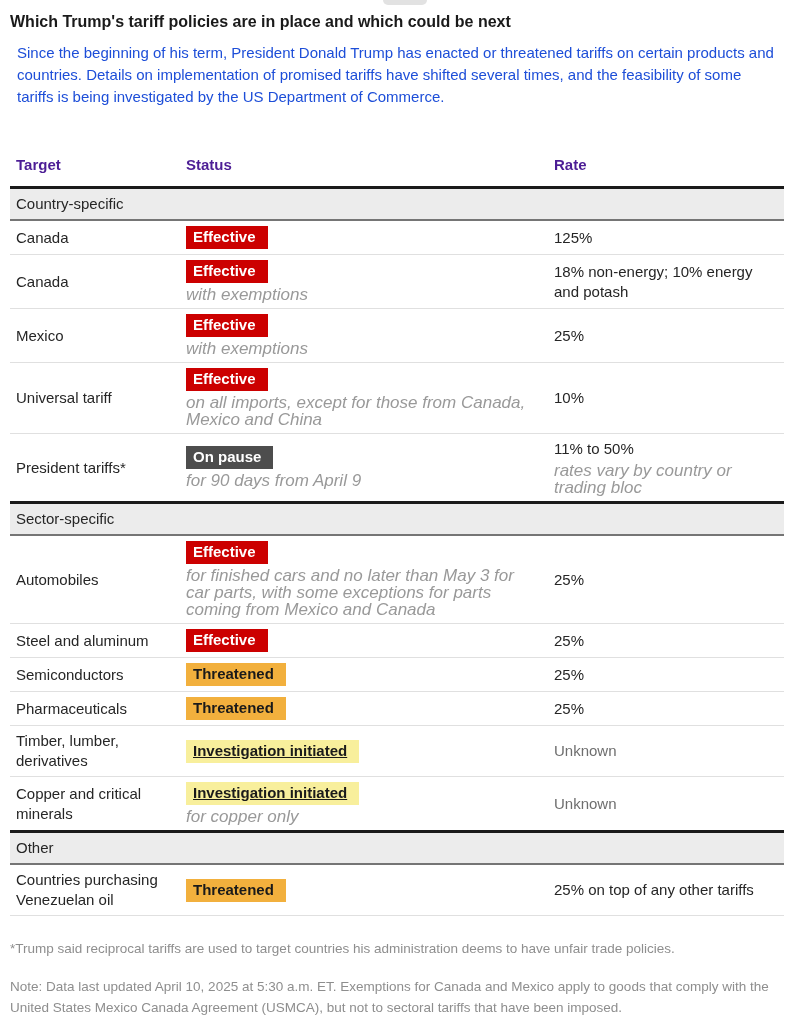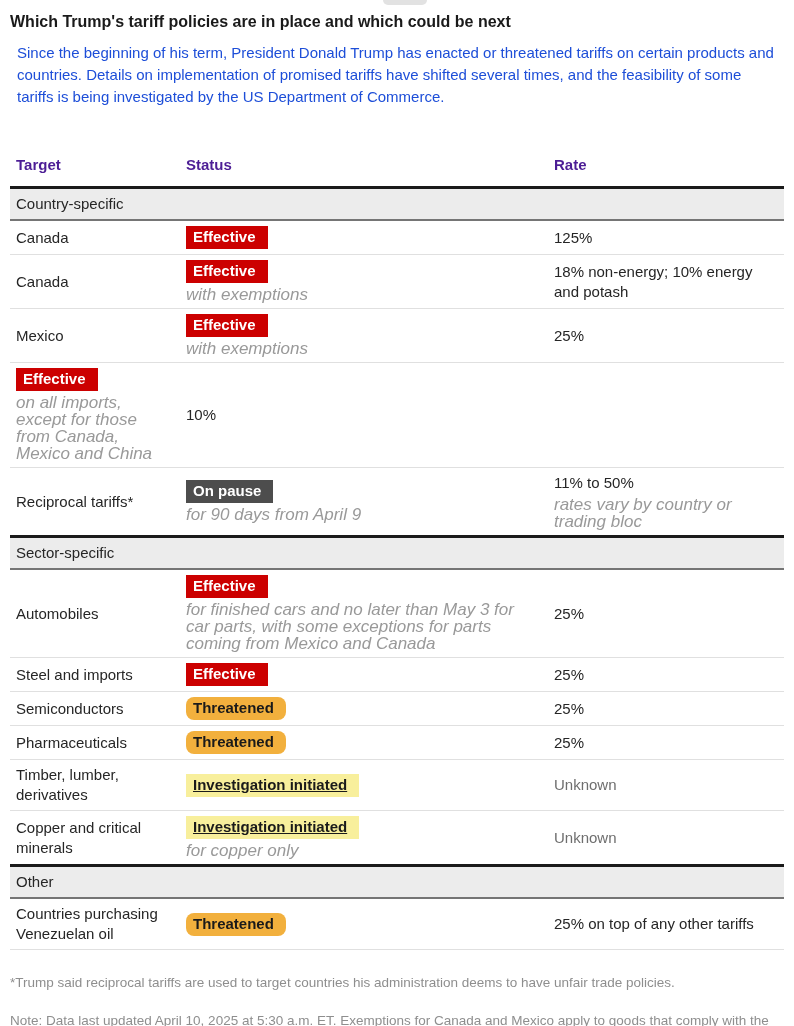--- a/index.html
+++ b/index.html
@@ -47,21 +47,21 @@
   }
   .row{border-bottom:1px solid #e0e0e0; padding:5px 0;}
   .row.no-border{border-bottom:none;}
   .cell-target{font-size:15px; line-height:20px; color:#262626;}
   .badge{
     display:inline-block; font-size:15px; font-weight:bold;
     padding:2px 12px 3px 7px; line-height:18px;
   }
   .badge.effective{background:var(--effective-bg); color:var(--effective-text);}
   .badge.on-pause{background:var(--on-pause-bg); color:var(--on-pause-text);}
-  .badge.threatened{background:var(--threatened-bg); color:var(--threatened-text);border-radius:8px;}
+  .badge.threatened{background:var(--threatened-bg); color:var(--threatened-text);}
   .badge.investigation{
     background:var(--investigation-bg); color:var(--investigation-text);
     text-decoration:underline;
   }
   .status-note, .rate-note{
     font-size:17px; font-style:italic; color:var(--muted);
     line-height:17px; margin-top:3px; max-width:350px;
   }
   .cell-rate{font-size:15px; line-height:20px; color:#262626; max-width:236px;}
   .rate-muted .rate-value{color:#6e6e6e;}
@@ -105,43 +105,44 @@
           </div>
         </div>
         <div class="grid-row row">
           <div class="cell cell-target">Mexico</div>
           <div class="cell cell-status"><span class="badge effective">Effective</span><div class="status-note">with exemptions</div></div>
           <div class="cell cell-rate">
             <div class="rate-value">25%</div>
           </div>
         </div>
         <div class="grid-row row">
+          <div class="cell cell-target">Universal tariff</div>
           <div class="cell cell-status"><span class="badge effective">Effective</span><div class="status-note">on all imports, except for those from Canada, Mexico and China</div></div>
           <div class="cell cell-rate">
             <div class="rate-value">10%</div>
           </div>
         </div>
         <div class="grid-row row no-border">
-          <div class="cell cell-target">Reciprocal tariffs*</div>
+          <div class="cell cell-target">President tariffs*</div>
           <div class="cell cell-status"><span class="badge on-pause">On pause</span><div class="status-note">for 90 days from April 9</div></div>
           <div class="cell cell-rate">
             <div class="rate-value">11% to 50%</div>
             <div class="rate-note">rates vary by country or trading bloc</div>
           </div>
         </div>
         <div class="section-row">Sector-specific</div>
         <div class="grid-row row">
           <div class="cell cell-target">Automobiles</div>
           <div class="cell cell-status"><span class="badge effective">Effective</span><div class="status-note">for finished cars and no later than May 3 for car parts, with some exceptions for parts coming from Mexico and Canada</div></div>
           <div class="cell cell-rate">
             <div class="rate-value">25%</div>
           </div>
         </div>
         <div class="grid-row row">
-          <div class="cell cell-target">Steel and imports</div>
+          <div class="cell cell-target">Steel and aluminum</div>
           <div class="cell cell-status"><span class="badge effective">Effective</span></div>
           <div class="cell cell-rate">
             <div class="rate-value">25%</div>
           </div>
         </div>
         <div class="grid-row row">
           <div class="cell cell-target">Semiconductors</div>
           <div class="cell cell-status"><span class="badge threatened">Threatened</span></div>
           <div class="cell cell-rate">
             <div class="rate-value">25%</div>

